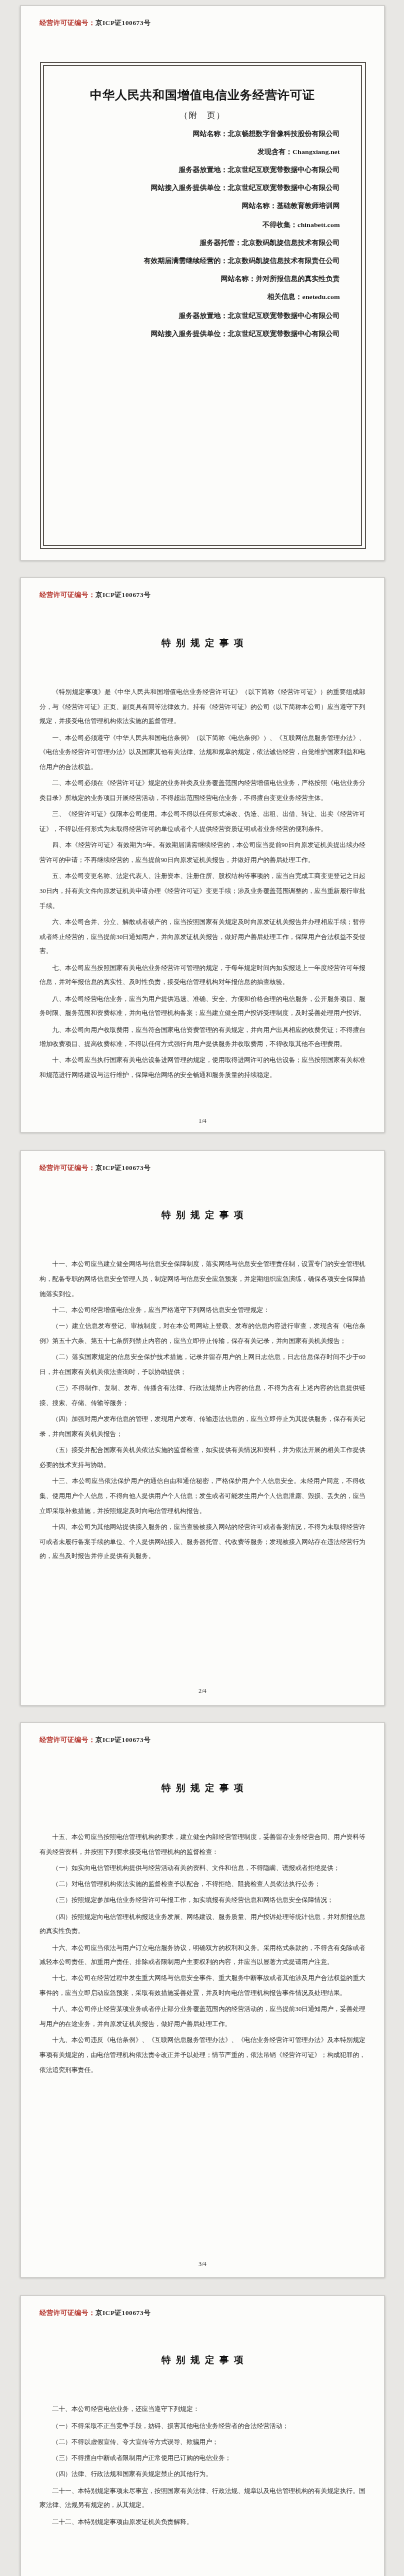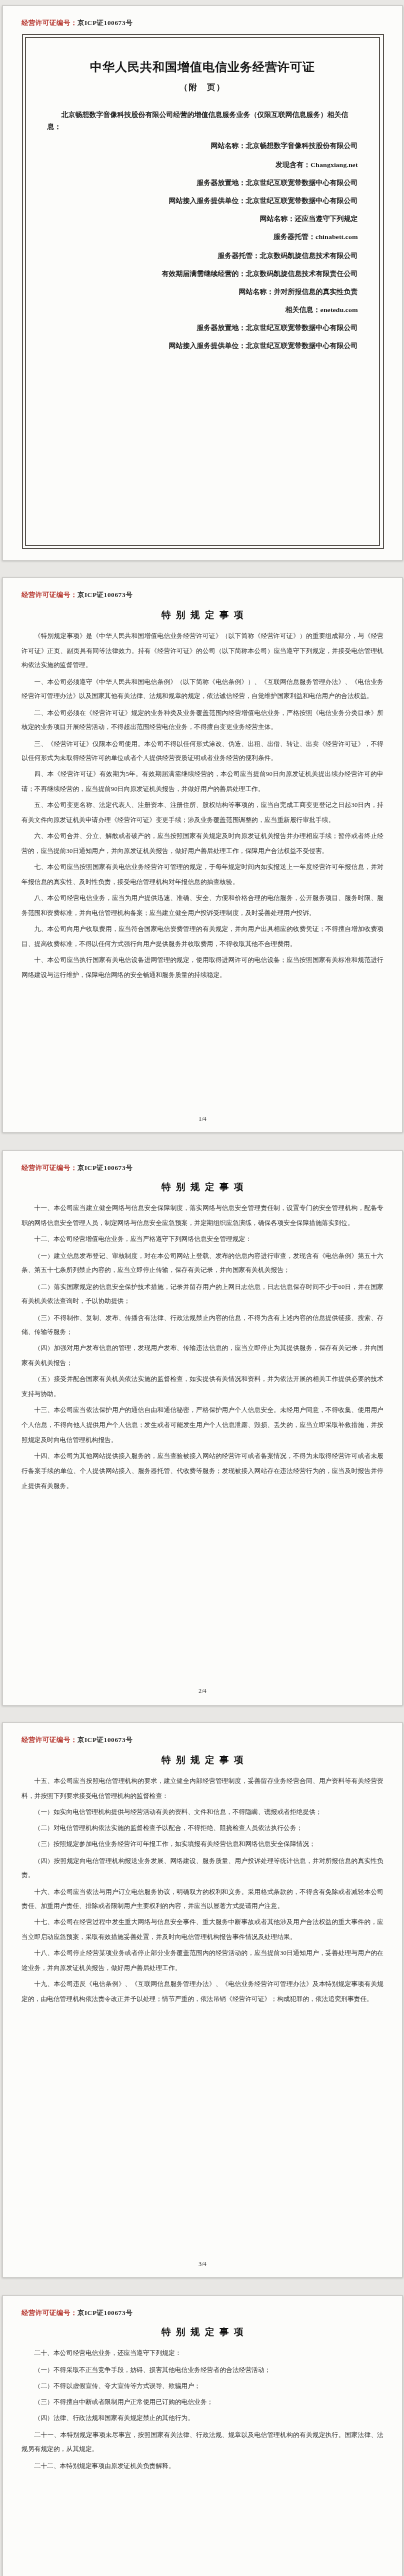--- a/index.html
+++ b/index.html
@@ -5,30 +5,31 @@
   * { margin:0; padding:0; box-sizing:border-box; }
   html,body { background:#e8e7e4; }
   body {
     width:405px;
     padding:4.6px 0 4.1px;
     font-family:"Liberation Serif","DejaVu Serif",serif;
     color:#222;
   }
   .canvas { width:405px; }
   .sheet {
-    width:401px;
+    width:365px;
     height:556px;
     margin:0 auto 16.5px;
     background:#fcfcfa;
     border:0.5px solid #cfcecb;
     box-shadow:0 0.5px 2.1px rgba(0,0,0,.22);
     padding:13.4px 18.5px 10.3px;
     display:flex;
     flex-direction:column;
     overflow:hidden;
+    gap:28px;
   }
   .license-no {
     font-size:6.7px;
     font-weight:bold;
     letter-spacing:0.3px;
     white-space:nowrap;
   }
   .license-no .lbl { color:#b5342c; }
   .license-no .num { color:#2a2a2a; }
 
@@ -47,21 +48,21 @@
   .cert-title {
     text-align:center;
     font-size:12px;
     font-weight:bold;
     letter-spacing:0.5px;
     color:#171717;
   }
   .cert-subtitle {
     text-align:center;
     font-size:8.2px;
-    font-weight:bold;
+    font-weight:normal;
     margin-top:6.2px;
     letter-spacing:1px;
     color:#171717;
   }
   .cert-intro {
     margin-top:15.5px;
     font-size:7px;
     font-weight:bold;
     line-height:1.8;
     text-indent:2em;
@@ -111,28 +112,27 @@
 <div class="canvas">
 
   <section class="sheet certificate">
     <div class="license-no">
       <span class="lbl">经营许可证编号：</span><span class="num">京ICP证100673号</span>
     </div>
     <div class="frame-outer">
       <div class="frame-inner">
         <h1 class="cert-title">中华人民共和国增值电信业务经营许可证</h1>
         <div class="cert-subtitle">（附　页）</div>
-        <p class="cert-intro">北京畅想数字音像科技股份有限公司经营的增值信息服务业务（仅限互联网信息服务）相关信息：</p>
         <div class="cert-lines">
             <p class="cert-line">网站名称：北京畅想数字音像科技股份有限公司</p>
             <p class="cert-line">发现含有：Changxiang.net</p>
             <p class="cert-line">服务器放置地：北京世纪互联宽带数据中心有限公司</p>
             <p class="cert-line">网站接入服务提供单位：北京世纪互联宽带数据中心有限公司</p>
-            <p class="cert-line">网站名称：还应当遵守下列规定</p>
-            <p class="cert-line">服务器托管：chinabett.com</p>
+            <p class="cert-line">网站名称：基础教育教师培训网</p>
+            <p class="cert-line">不得收集：chinabett.com</p>
             <p class="cert-line">服务器托管：北京数码凯旋信息技术有限公司</p>
             <p class="cert-line">有效期届满需继续经营的：北京数码凯旋信息技术有限责任公司</p>
             <p class="cert-line">网站名称：并对所报信息的真实性负责</p>
             <p class="cert-line">相关信息：enetedu.com</p>
             <p class="cert-line">服务器放置地：北京世纪互联宽带数据中心有限公司</p>
             <p class="cert-line">网站接入服务提供单位：北京世纪互联宽带数据中心有限公司</p>
           </div>
       </div>
     </div>
   </section>

